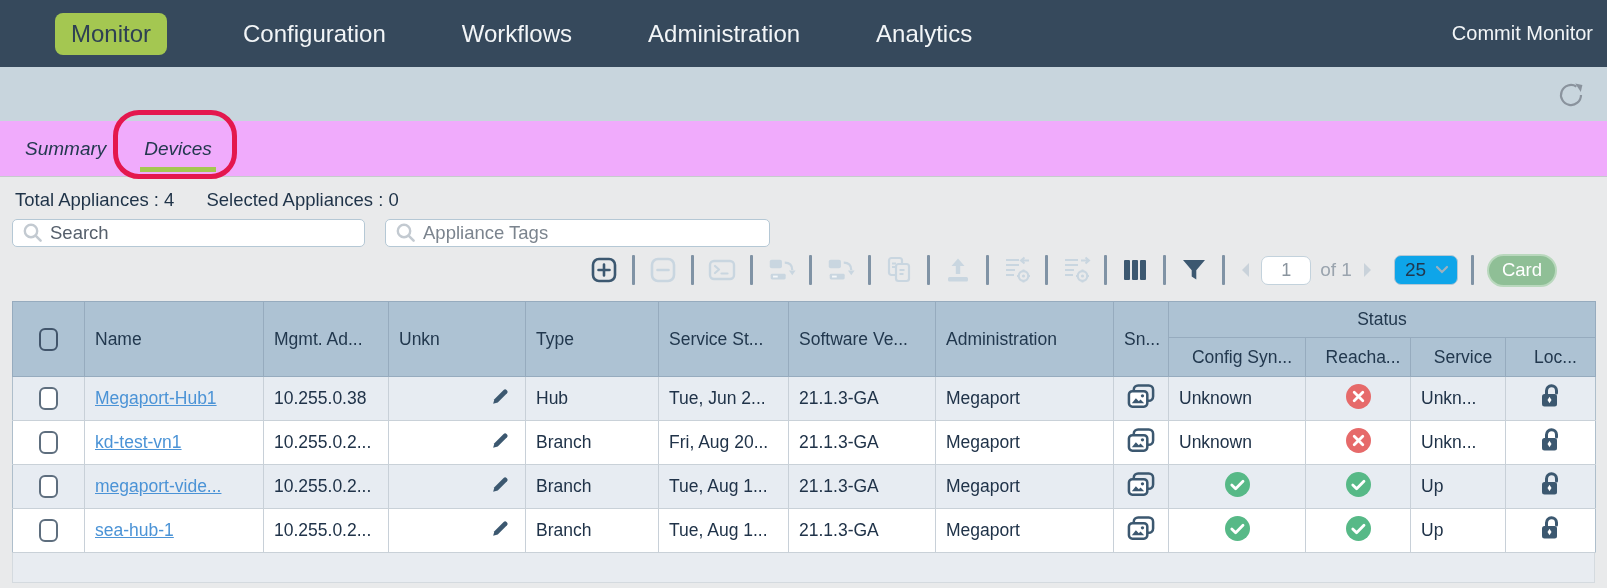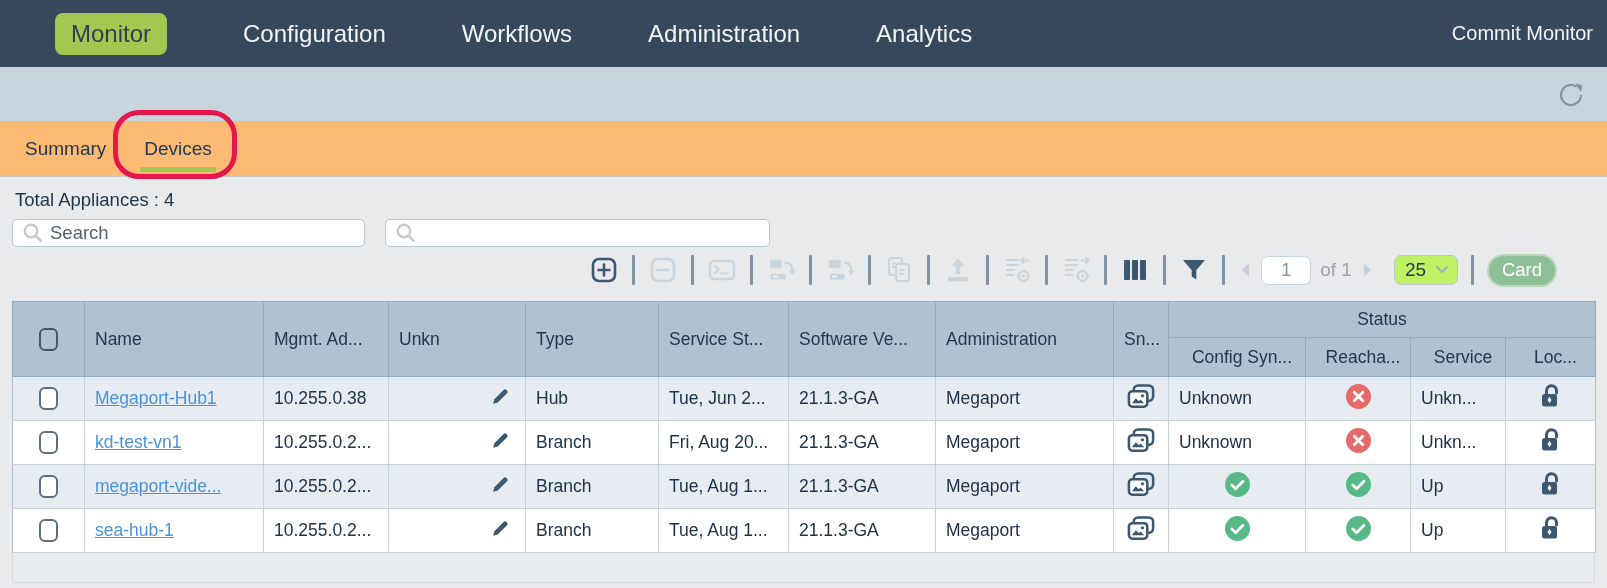--- a/index.html
+++ b/index.html
@@ -17,22 +17,22 @@
   .nav-item { color:#f2f5f7; font-size:24px; cursor:pointer; white-space:nowrap; }
   .nav-item.active {
     background:#a4c751; color:#2e4053; border-radius:8px; padding:7px 16px;
   }
   .commit-label { margin-left:auto; color:#f2f5f7; font-size:20px; cursor:pointer; }
   
   .bar2 { height:54px; background:#c8d5dd; position:relative; }
   .refresh-btn { position:absolute; right:20px; top:12px; width:32px; height:32px; cursor:pointer; }
   
   .tabrow {
-    height:56px; background:#fdba74; border-bottom:1px solid #c6cacd;
-    display:flex; align-items:center; padding-left:15px; position:relative;
+    height:56px; background:#f0abfc; border-bottom:1px solid #c6cacd;
+    display:flex; align-items:center; padding-left:15px; position:relative;font-style:italic;
   }
   .tab { font-size:19px; color:#22384e; padding:0 10px; margin-right:18px; cursor:pointer; position:relative; }
   .tab-underline { position:absolute; left:140px; top:167px; width:76px; height:5px; background:#a4c751; z-index:2; }
   .annotation {
     position:absolute; left:113px; top:110px; width:124px; height:69px;
     border:5px solid #e4174d; border-radius:26px; pointer-events:none; z-index:3;
   }
   
   .stats { display:flex; gap:32px; padding:12px 16px 0 15px; font-size:18.5px; color:#1f3348; }
   
@@ -56,21 +56,21 @@
   .tb-icon.disabled { cursor:default; }
   .tb-sep { width:3px; height:30px; background:#8093a5; border-radius:1px; }
   .pager { display:flex; align-items:center; gap:9px; }
   .pager .chev { width:14px; height:18px; }
   .page-input {
     width:50px; height:29px; border:1.5px solid #c3d2dc; border-radius:7px;
     text-align:center; font-size:18px; color:#8a949e; background:#fff; font-family:inherit; outline:none;
   }
   .of-label { color:#9aa4ae; font-size:19px; }
   .page-size {
-    width:64px; height:30px; border:1.5px solid #b5c8d5; border-radius:7px; background:#bef264;
+    width:64px; height:30px; border:1.5px solid #b5c8d5; border-radius:7px; background:#0ea5e9;
     display:flex; align-items:center; justify-content:space-between; padding:0 8px 0 10px;
     font-size:19px; color:#22384e; cursor:pointer; margin-left:6px;
   }
   .card-btn {
     min-width:66px; height:33px; background:#8fbf96; border:2.5px solid #b9d8bd;
     border-radius:17px; color:#fff; font-size:18.5px; display:flex; align-items:center;
     justify-content:center; padding:0 13px; cursor:pointer;
   }
   
   .tablewrap { margin:8px 12px 0 12px; }
@@ -130,35 +130,37 @@
 
 <div class="tabrow">
   <div class="tab">Summary</div>
   <div class="tab">Devices</div>
 </div>
 <div class="tab-underline"></div>
 <div class="annotation"></div>
 
 <div class="stats">
   <span>Total Appliances : 4</span>
+  <span>Selected Appliances : 0</span>
 </div>
 
 <div class="search-row">
   <div class="search-box w1">
     <svg width="22" height="22" viewBox="0 0 22 22">
       <circle cx="9" cy="9" r="6.2" fill="none" stroke="#c3cad1" stroke-width="2.4"></circle>
       <path d="M13.6 13.6 18.6 18.6" stroke="#c3cad1" stroke-width="2.6" stroke-linecap="round"></path>
     </svg>
     <input type="text" placeholder="Search" style="">
   </div>
   <div class="search-box w2">
     <svg width="22" height="22" viewBox="0 0 22 22">
       <circle cx="9" cy="9" r="6.2" fill="none" stroke="#c3cad1" stroke-width="2.4"></circle>
       <path d="M13.6 13.6 18.6 18.6" stroke="#c3cad1" stroke-width="2.6" stroke-linecap="round"></path>
     </svg>
+    <input type="text" placeholder="Appliance Tags" style="">
   </div>
 </div>
 
 <div class="toolbar">
   <span id="tb-icons" style="display:flex;align-items:center;gap:13px;">
       <span class="tb-icon">
         <svg width="30" height="30" viewBox="0 0 30 30">
           <rect x="4" y="4" width="22" height="22" rx="6" fill="none" stroke="#3c5870" stroke-width="2.6"></rect>
           <path d="M15 9.5v11M9.5 15h11" stroke="#3c5870" stroke-width="2.6" stroke-linecap="round"></path>
         </svg>

